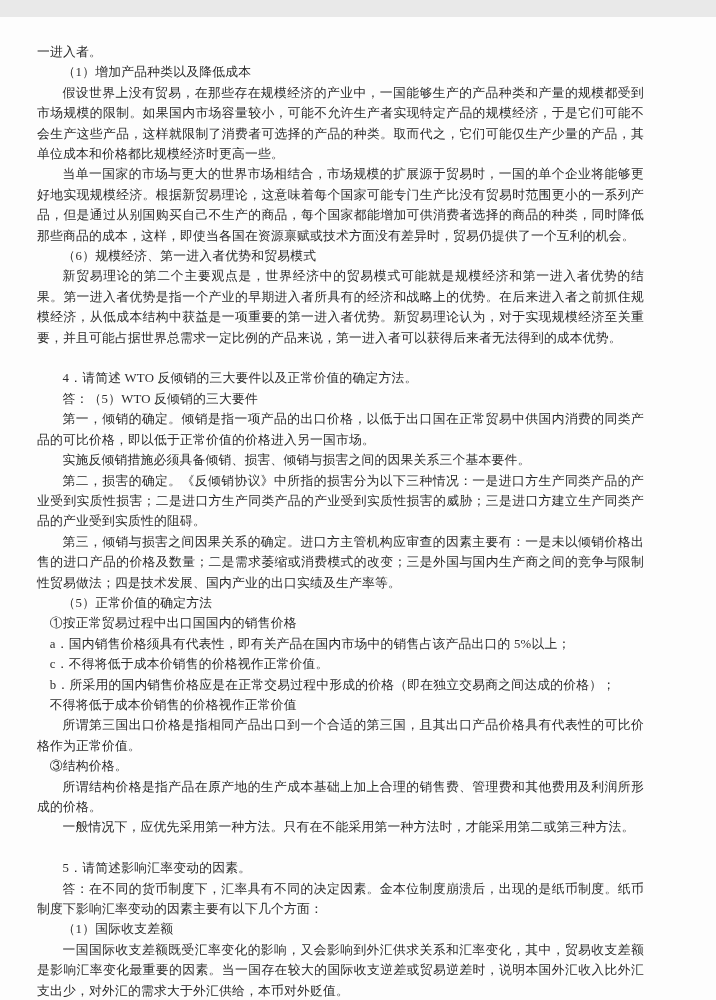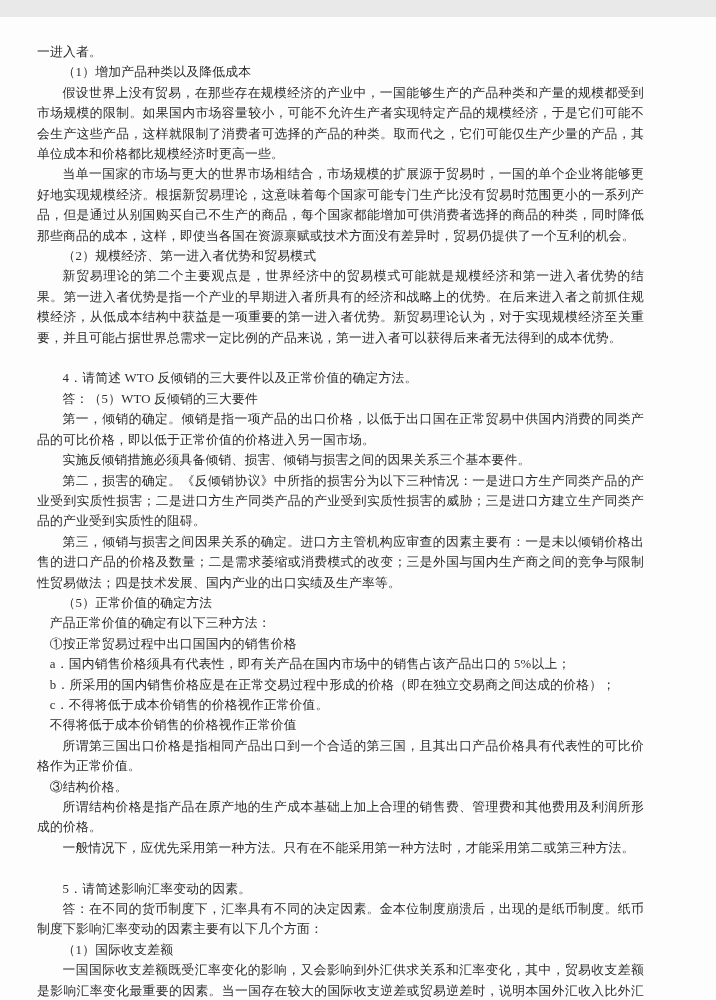--- a/index.html
+++ b/index.html
@@ -35,37 +35,36 @@
 </style>
 </head>
 <body>
 
 <div class="page">
 
   <p class="i0">一进入者。</p>
   <p class="i2">（1）增加产品种类以及降低成本</p>
   <p class="i2">假设世界上没有贸易，在那些存在规模经济的产业中，一国能够生产的产品种类和产量的规模都受到市场规模的限制。如果国内市场容量较小，可能不允许生产者实现特定产品的规模经济，于是它们可能不会生产这些产品，这样就限制了消费者可选择的产品的种类。取而代之，它们可能仅生产少量的产品，其单位成本和价格都比规模经济时更高一些。</p>
   <p class="i2">当单一国家的市场与更大的世界市场相结合，市场规模的扩展源于贸易时，一国的单个企业将能够更好地实现规模经济。根据新贸易理论，这意味着每个国家可能专门生产比没有贸易时范围更小的一系列产品，但是通过从别国购买自己不生产的商品，每个国家都能增加可供消费者选择的商品的种类，同时降低那些商品的成本，这样，即使当各国在资源禀赋或技术方面没有差异时，贸易仍提供了一个互利的机会。</p>
-  <p class="i2">（2）规模经济、第一进入者优势和贸易模式</p>
+  <p class="i2">（6）规模经济、第一进入者优势和贸易模式</p>
   <p class="i2">新贸易理论的第二个主要观点是，世界经济中的贸易模式可能就是规模经济和第一进入者优势的结果。第一进入者优势是指一个产业的早期进入者所具有的经济和战略上的优势。在后来进入者之前抓住规模经济，从低成本结构中获益是一项重要的第一进入者优势。新贸易理论认为，对于实现规模经济至关重要，并且可能占据世界总需求一定比例的产品来说，第一进入者可以获得后来者无法得到的成本优势。</p>
 
   <div class="gap"></div>
 
   <p class="i2">4．请简述 WTO 反倾销的三大要件以及正常价值的确定方法。</p>
   <p class="i2">答：（5）WTO 反倾销的三大要件</p>
   <p class="i2">第一，倾销的确定。倾销是指一项产品的出口价格，以低于出口国在正常贸易中供国内消费的同类产品的可比价格，即以低于正常价值的价格进入另一国市场。</p>
   <p class="i2">实施反倾销措施必须具备倾销、损害、倾销与损害之间的因果关系三个基本要件。</p>
   <p class="i2">第二，损害的确定。《反倾销协议》中所指的损害分为以下三种情况：一是进口方生产同类产品的产业受到实质性损害；二是进口方生产同类产品的产业受到实质性损害的威胁；三是进口方建立生产同类产品的产业受到实质性的阻碍。</p>
   <p class="i2">第三，倾销与损害之间因果关系的确定。进口方主管机构应审查的因素主要有：一是未以倾销价格出售的进口产品的价格及数量；二是需求萎缩或消费模式的改变；三是外国与国内生产商之间的竞争与限制性贸易做法；四是技术发展、国内产业的出口实绩及生产率等。</p>
   <p class="i2">（5）正常价值的确定方法</p>
-  <p class="i1">产品正常价值的确定有以下三种方法：</p>
   <p class="i1">①按正常贸易过程中出口国国内的销售价格</p>
   <p class="i1">a．国内销售价格须具有代表性，即有关产品在国内市场中的销售占该产品出口的 5%以上；</p>
+  <p class="i1">c．不得将低于成本价销售的价格视作正常价值。</p>
   <p class="i1">b．所采用的国内销售价格应是在正常交易过程中形成的价格（即在独立交易商之间达成的价格）；</p>
-  <p class="i1">c．不得将低于成本价销售的价格视作正常价值。</p>
   <p class="i1">不得将低于成本价销售的价格视作正常价值</p>
   <p class="i2">所谓第三国出口价格是指相同产品出口到一个合适的第三国，且其出口产品价格具有代表性的可比价格作为正常价值。</p>
   <p class="i1">③结构价格。</p>
   <p class="i2">所谓结构价格是指产品在原产地的生产成本基础上加上合理的销售费、管理费和其他费用及利润所形成的价格。</p>
   <p class="i2">一般情况下，应优先采用第一种方法。只有在不能采用第一种方法时，才能采用第二或第三种方法。</p>
 
   <div class="gap"></div>
 
   <p class="i2">5．请简述影响汇率变动的因素。</p>
   <p class="i2">答：在不同的货币制度下，汇率具有不同的决定因素。金本位制度崩溃后，出现的是纸币制度。纸币制度下影响汇率变动的因素主要有以下几个方面：</p>

